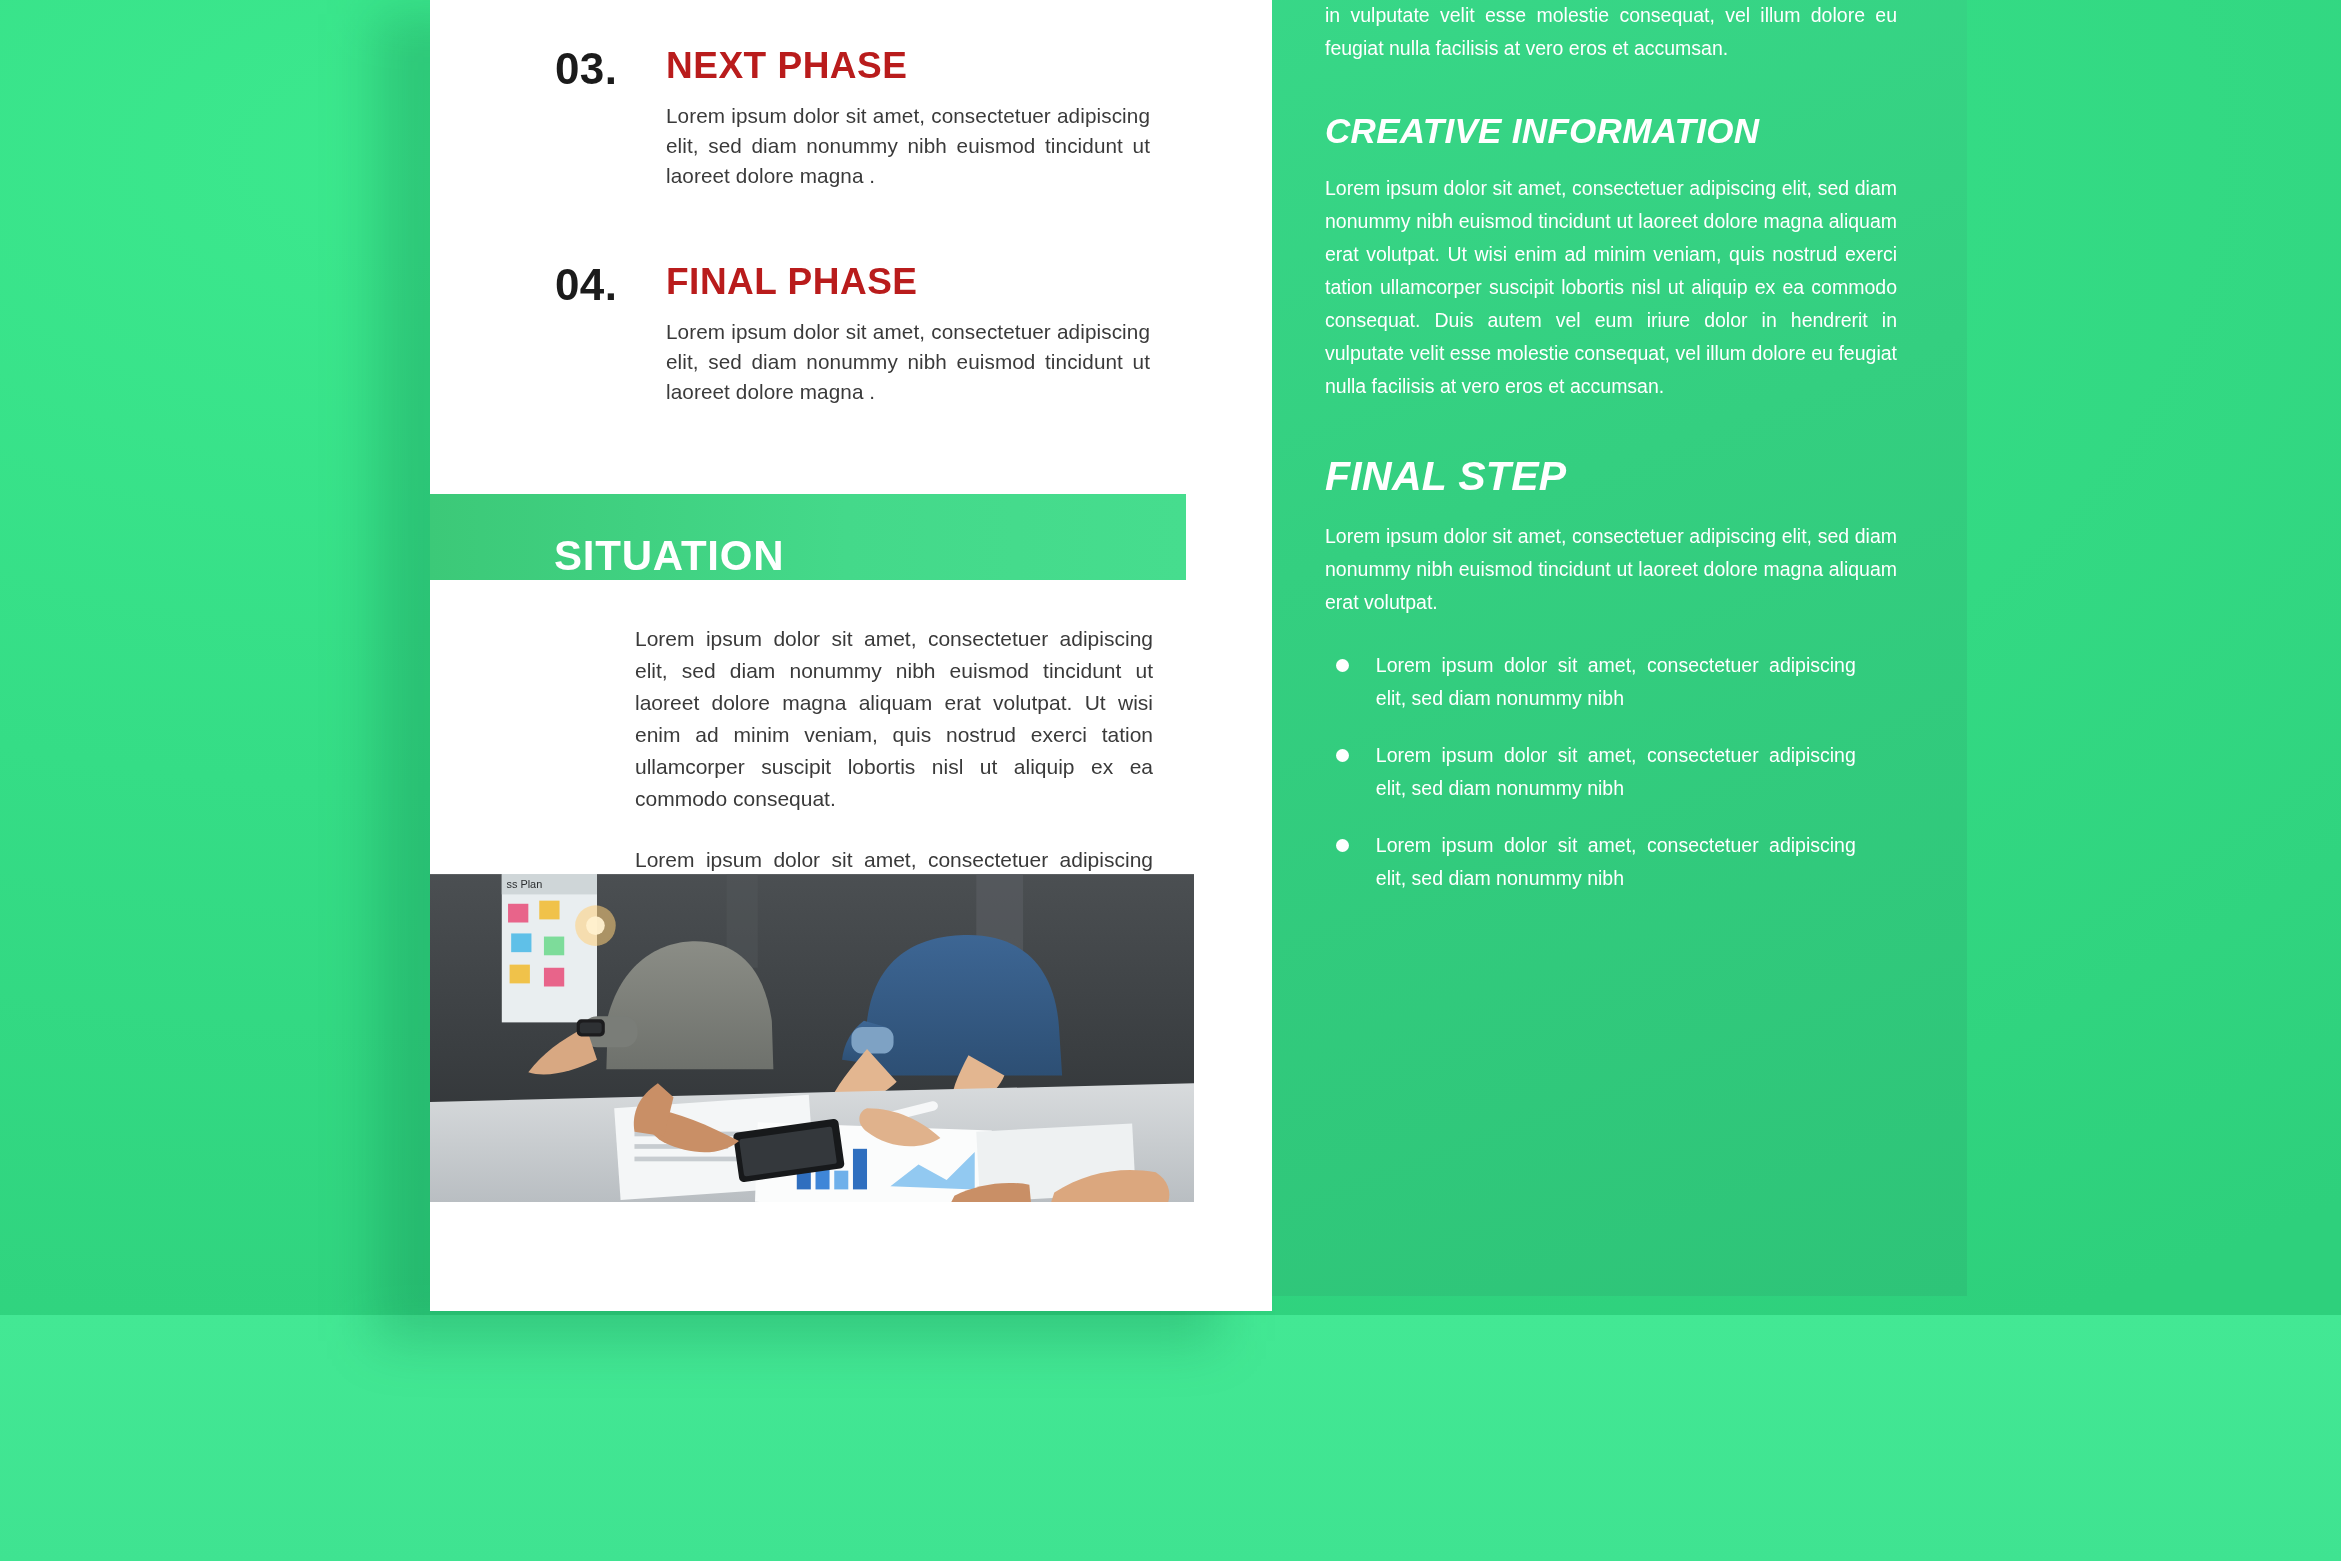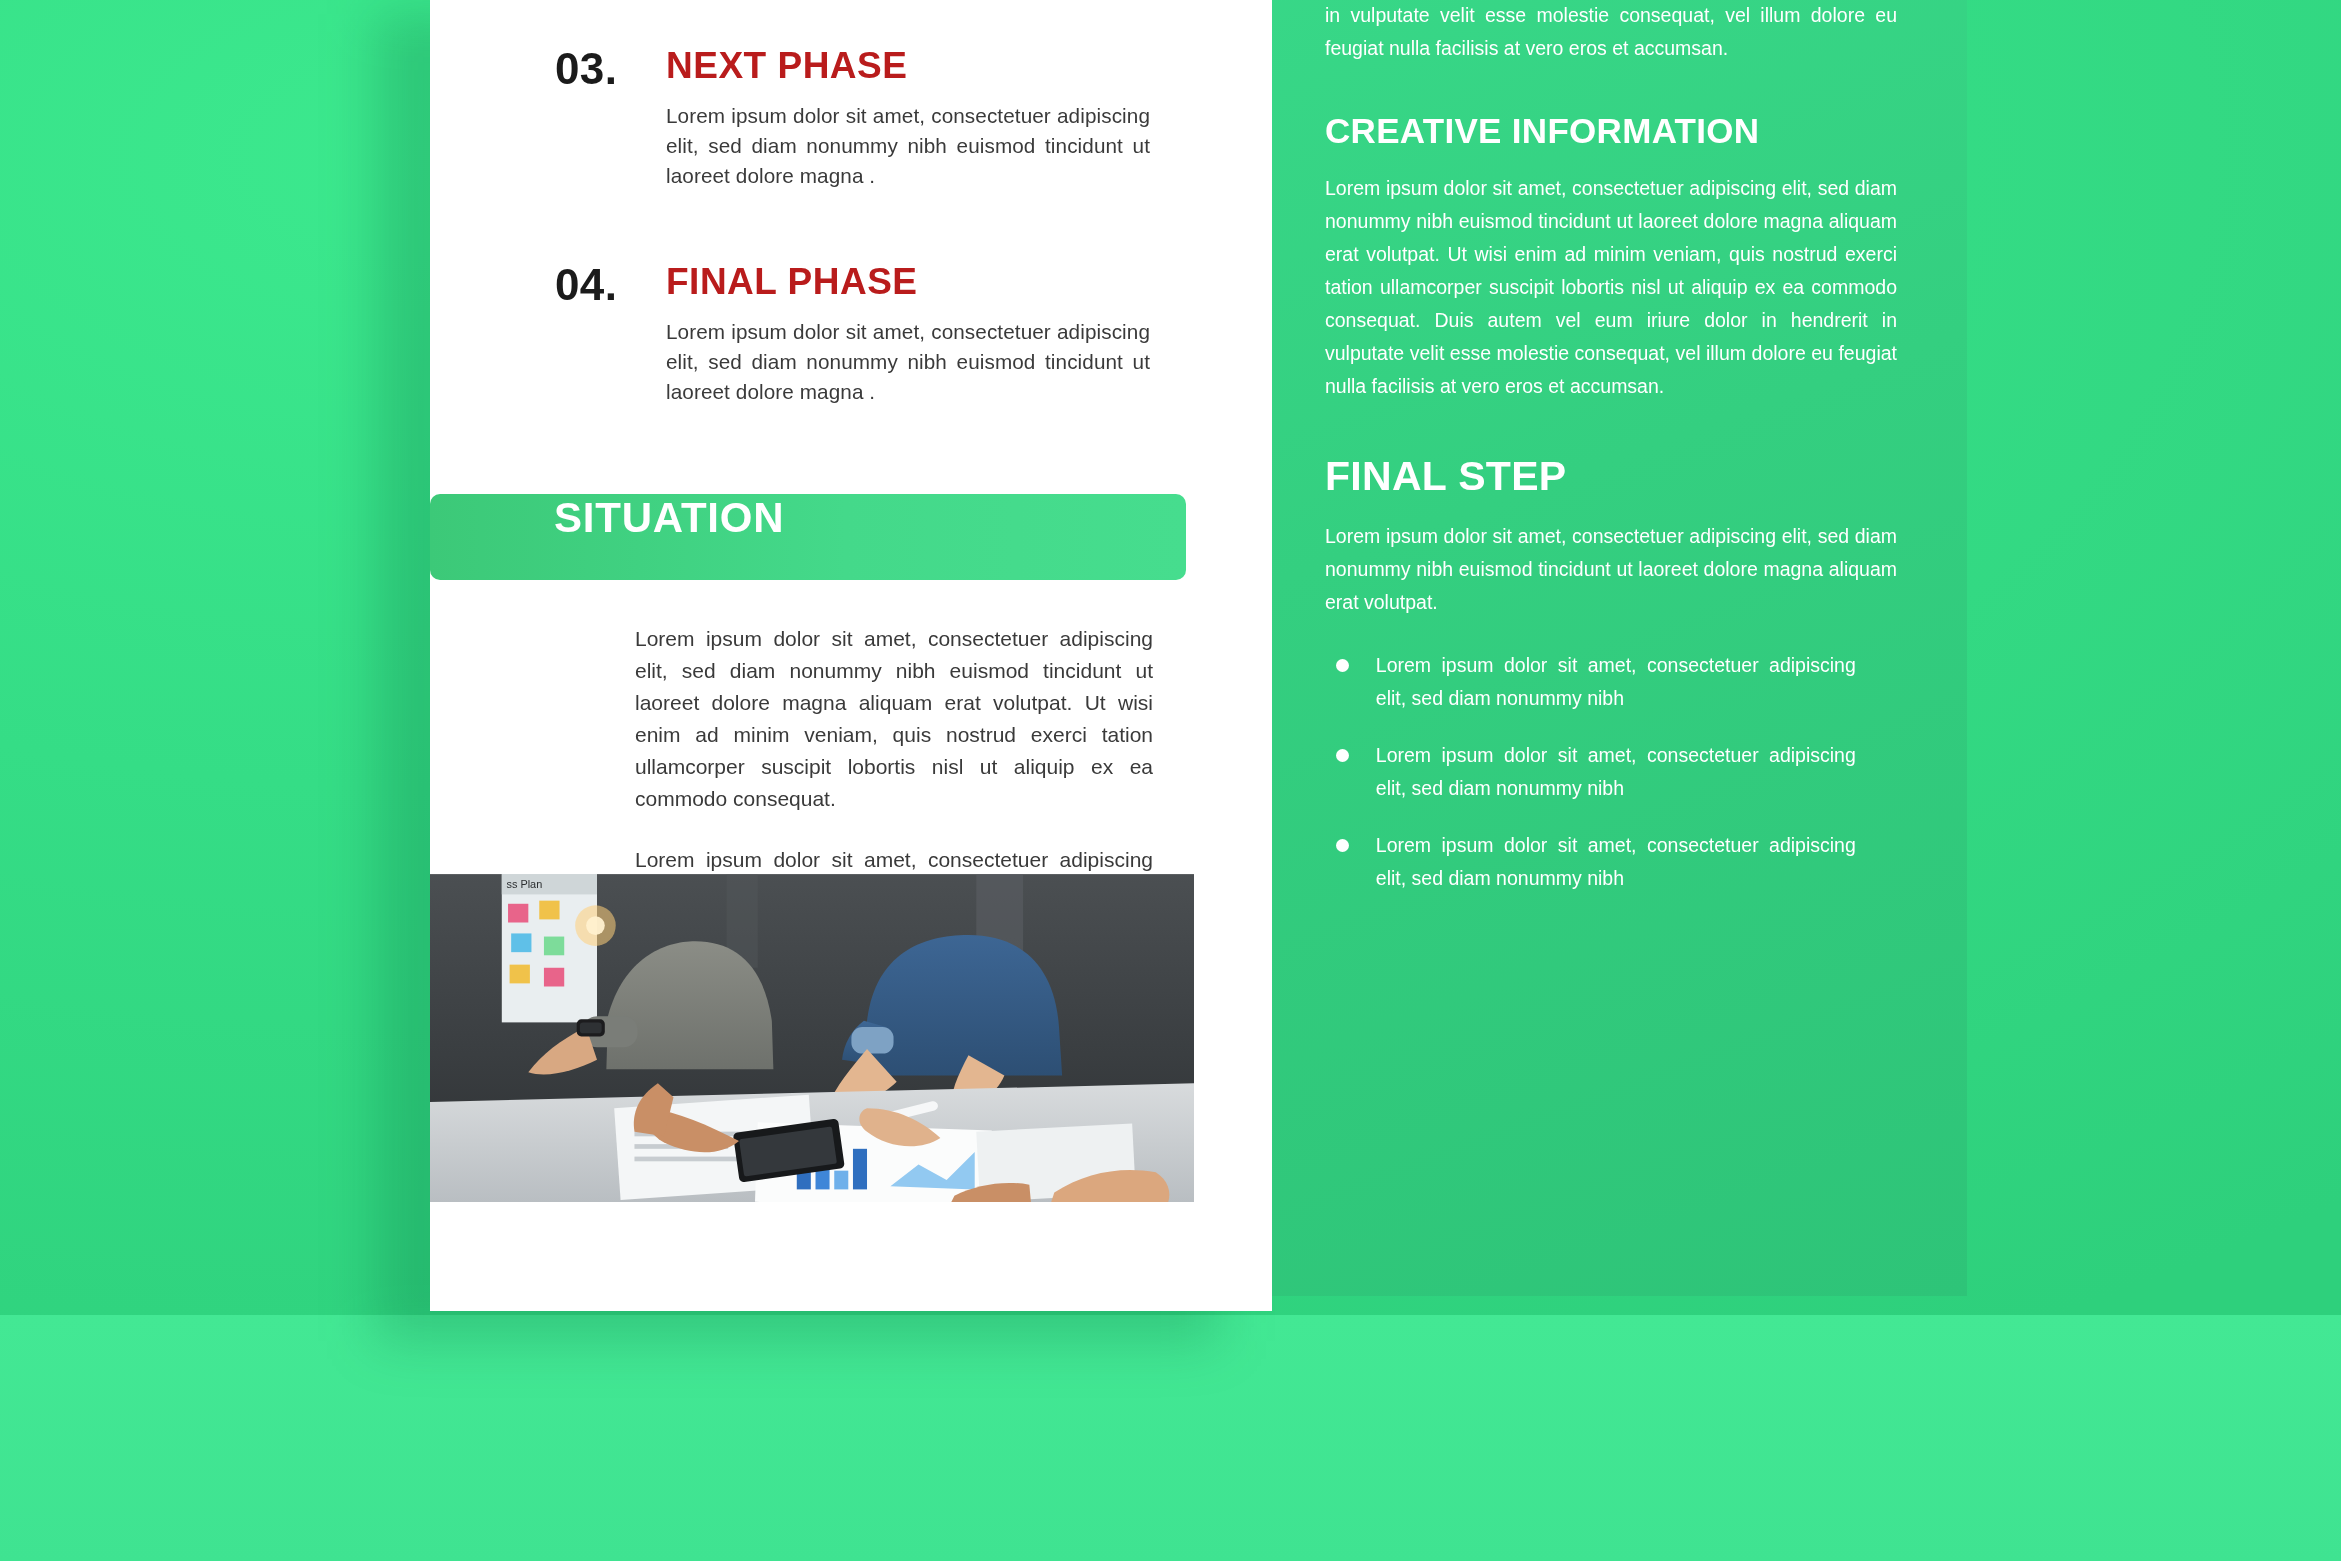--- a/index.html
+++ b/index.html
@@ -97,22 +97,21 @@
 
   
   .situation-banner {
     position: absolute;
     left: 0;
     top: 541px;
     width: 756px;
     height: 86px;
     background: linear-gradient(90deg, #3cc978 0%, #44d98a 55%, #46dd8e 100%);
     display: flex;
-    align-items: flex-start;
-    border-radius: 10px;
+    align-items: flex-end;
   }
   .situation-banner h2 {
     margin: 0;
     padding-left: 124px;
     color: #ffffff;
     font-size: 42px;
     font-weight: 700;
     letter-spacing: 0.8px;
   }
 
@@ -162,20 +161,21 @@
     text-align: justify;
     color: #ffffff;
     margin-top: -19px;
   }
   .rp-h2 {
     font-size: 35px;
     font-weight: 700;
     line-height: 1.22;
     letter-spacing: 0.3px;
     margin: 45px 0 19px 0;
+    font-style: italic;
   }
   .rp-p {
     font-size: 19.5px;
     line-height: 33px;
     text-align: justify;
     color: #ffffff;
     margin: 0 0 7.8px 0;
   }
   .bullets {
     margin: 30px 0 0 0;

